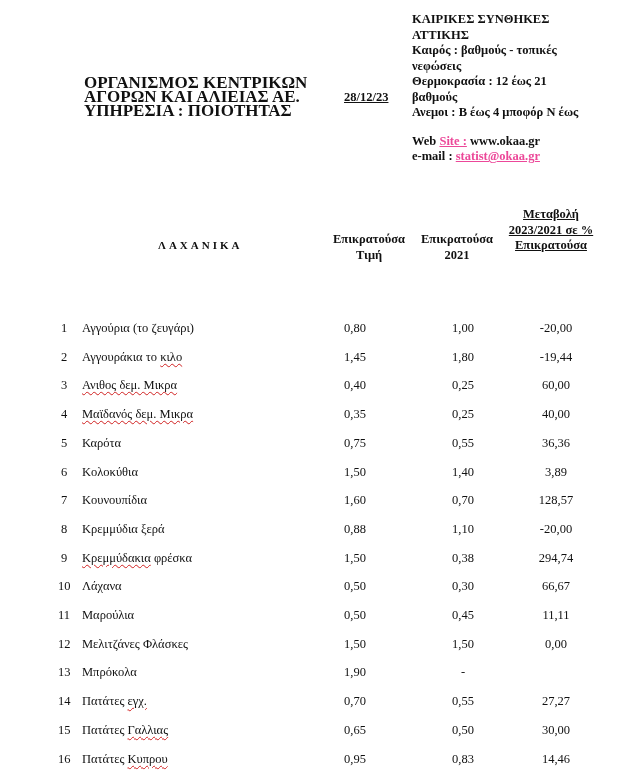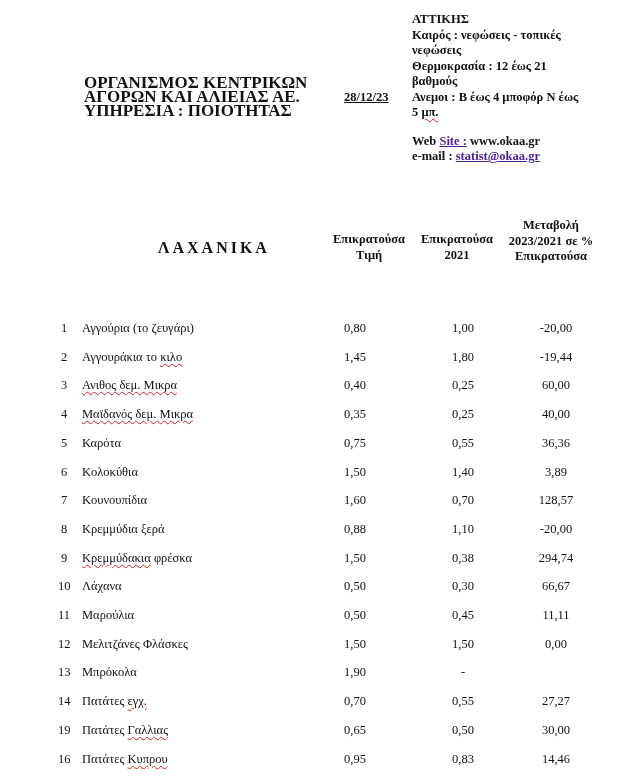--- a/index.html
+++ b/index.html
@@ -5,54 +5,54 @@
     html, body { margin: 0; padding: 0; background: #ffffff; }
     body {
       width: 631px; height: 784px; position: relative; overflow: hidden;
       font-family: "Liberation Serif", serif; color: #111;
     }
     .abs { position: absolute; }
     .org { left: 84px; top: 76px; font-size: 17px; line-height: 14px; font-weight: bold; }
     .date { left: 344px; top: 90px; font-size: 12.5px; font-weight: bold; text-decoration: underline; }
     .weather { left: 412px; top: 12px; font-size: 12.5px; line-height: 15.5px; font-weight: bold; width: 215px; }
     .weather .gap { height: 13px; }
-    .link { color: #4c1d95; text-decoration: underline; }
+    .link { color: #ec4899; text-decoration: underline; }
     .squiggle { text-decoration: underline wavy #d02020; text-decoration-thickness: 1px; text-underline-offset: 2px; }
-    .section-title { left: 158px; top: 239px; font-size: 16px; font-weight: bold; letter-spacing: 3px; }
+    .section-title { left: 158px; top: 239px; font-size: 11px; font-weight: bold; letter-spacing: 3px; }
     .col-h { text-align: center; font-size: 12.5px; line-height: 15.5px; font-weight: bold; }
     .h1 { left: 324px; top: 232px; width: 90px; }
     .h2 { left: 412px; top: 232px; width: 90px; }
-    .h3 { left: 496px; top: 218px; width: 110px; }
+    .h3 { left: 496px; top: 207px; width: 110px; text-decoration: underline; }
     .row { position: absolute; left: 0; width: 631px; height: 20px; font-size: 12.5px; }
     .row span { position: absolute; top: 0; }
     .num { left: 58px; width: 12px; text-align: center; }
     .name { left: 82px; }
     .v1 { left: 330px; width: 50px; text-align: center; }
     .v2 { left: 438px; width: 50px; text-align: center; }
     .v3 { left: 526px; width: 60px; text-align: center; }
   </style>
 </head>
 <body>
 
 <div class="abs org">
   <div>ΟΡΓΑΝΙΣΜΟΣ ΚΕΝΤΡΙΚΩΝ</div>
   <div>ΑΓΟΡΩΝ ΚΑΙ  ΑΛΙΕΙΑΣ ΑΕ.</div>
   <div>ΥΠΗΡΕΣΙΑ : ΠΟΙΟΤΗΤΑΣ</div>
 </div>
 
 <div class="abs date">28/12/23</div>
 
 <div class="abs weather">
+  <div>ΚΑΙΡΙΚΕΣ  ΣΥΝΘΗΚΕΣ</div>
   <div>ΑΤΤΙΚΗΣ</div>
-  <div>Καιρός : νεφώσεις - τοπικές</div>
+  <div>Καιρός : βαθμούς - τοπικές</div>
   <div>νεφώσεις</div>
   <div>Θερμοκρασία : 12 έως 21</div>
   <div>βαθμούς</div>
   <div>Ανεμοι : Β έως 4 μποφόρ Ν έως</div>
-  <div><span>5 </span><span class="squiggle">μπ.</span></div>
   <div class="gap"></div>
   <div><span>Web </span><span class="link">Site :</span><span> www.okaa.gr</span></div>
   <div><span>e-mail  : </span><span class="link">statist@okaa.gr</span></div>
 </div>
 
 <div class="abs section-title">ΛΑΧΑΝΙΚΑ</div>
 
 <div class="abs col-h h1">
   <div>Επικρατούσα</div>
   <div>Τιμή</div>
@@ -160,21 +160,21 @@
       <span class="v3"></span>
     </div>
     <div class="row" style="top: 694.1px;">
       <span class="num">14</span>
       <span class="name">Πατάτες  <span class="squiggle" style="position: static;">εγχ.</span></span>
       <span class="v1">0,70</span>
       <span class="v2">0,55</span>
       <span class="v3">27,27</span>
     </div>
     <div class="row" style="top: 722.8px;">
-      <span class="num">19</span>
+      <span class="num">15</span>
       <span class="name">Πατάτες  <span class="squiggle" style="position: static;">Γαλλιας</span></span>
       <span class="v1">0,65</span>
       <span class="v2">0,50</span>
       <span class="v3">30,00</span>
     </div>
     <div class="row" style="top: 751.5px;">
       <span class="num">16</span>
       <span class="name">Πατάτες  <span class="squiggle" style="position: static;">Κυπρου</span></span>
       <span class="v1">0,95</span>
       <span class="v2">0,83</span>

